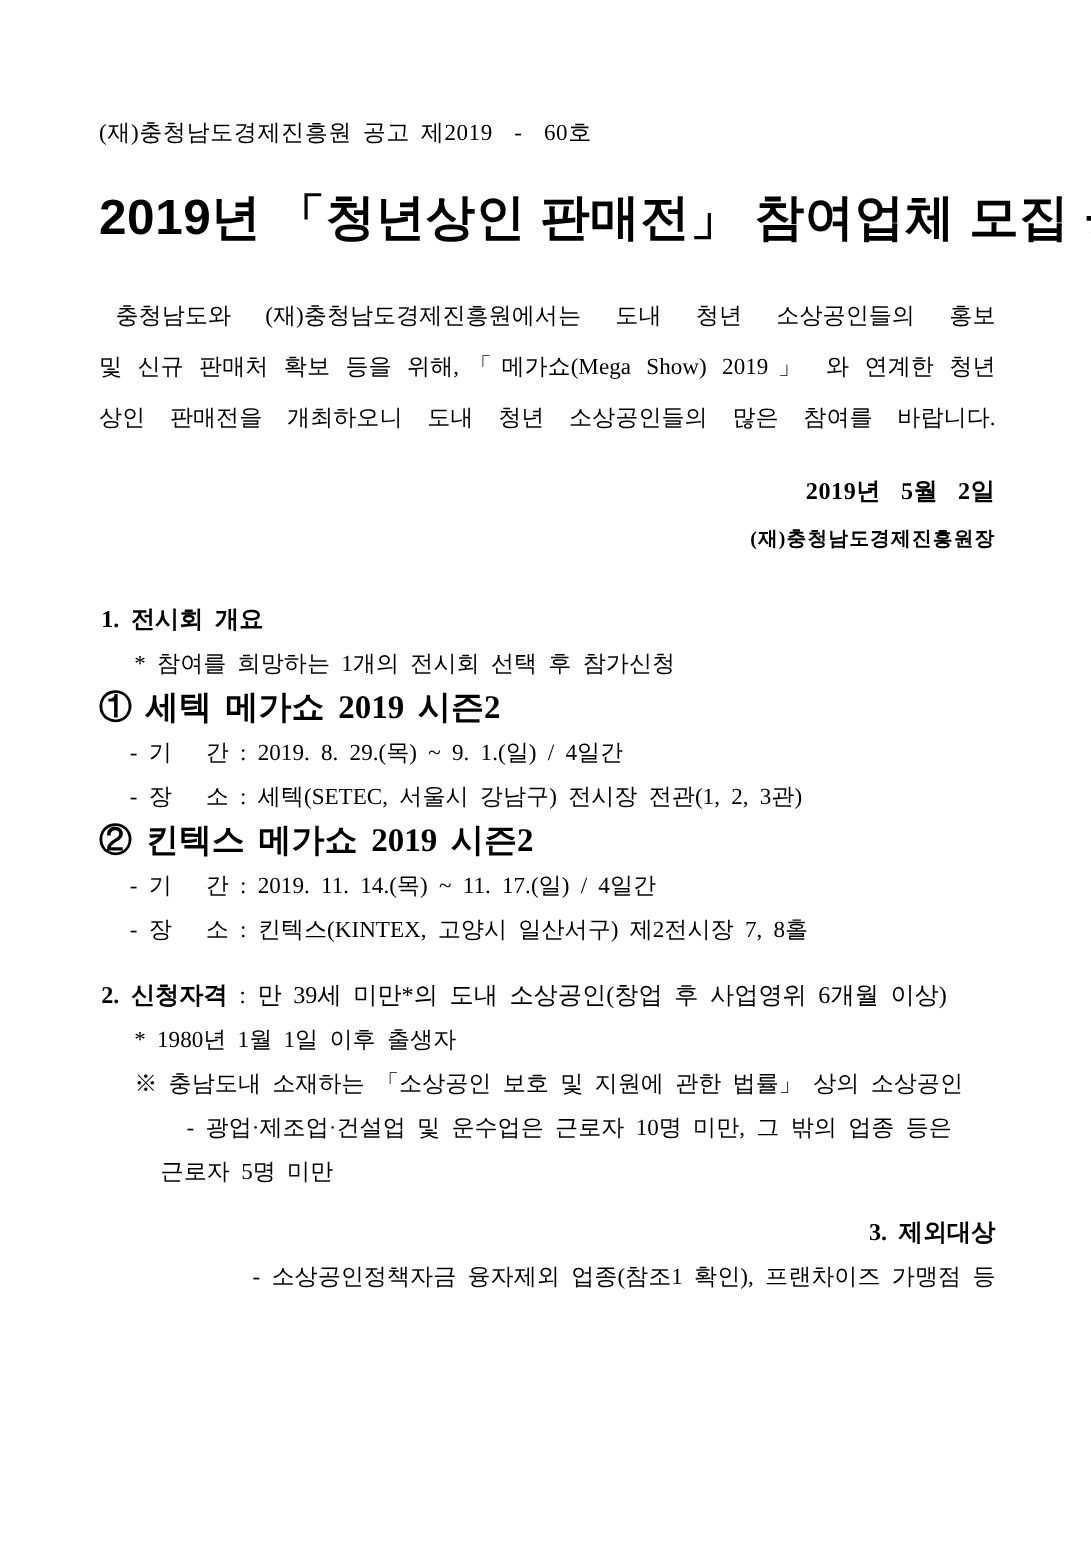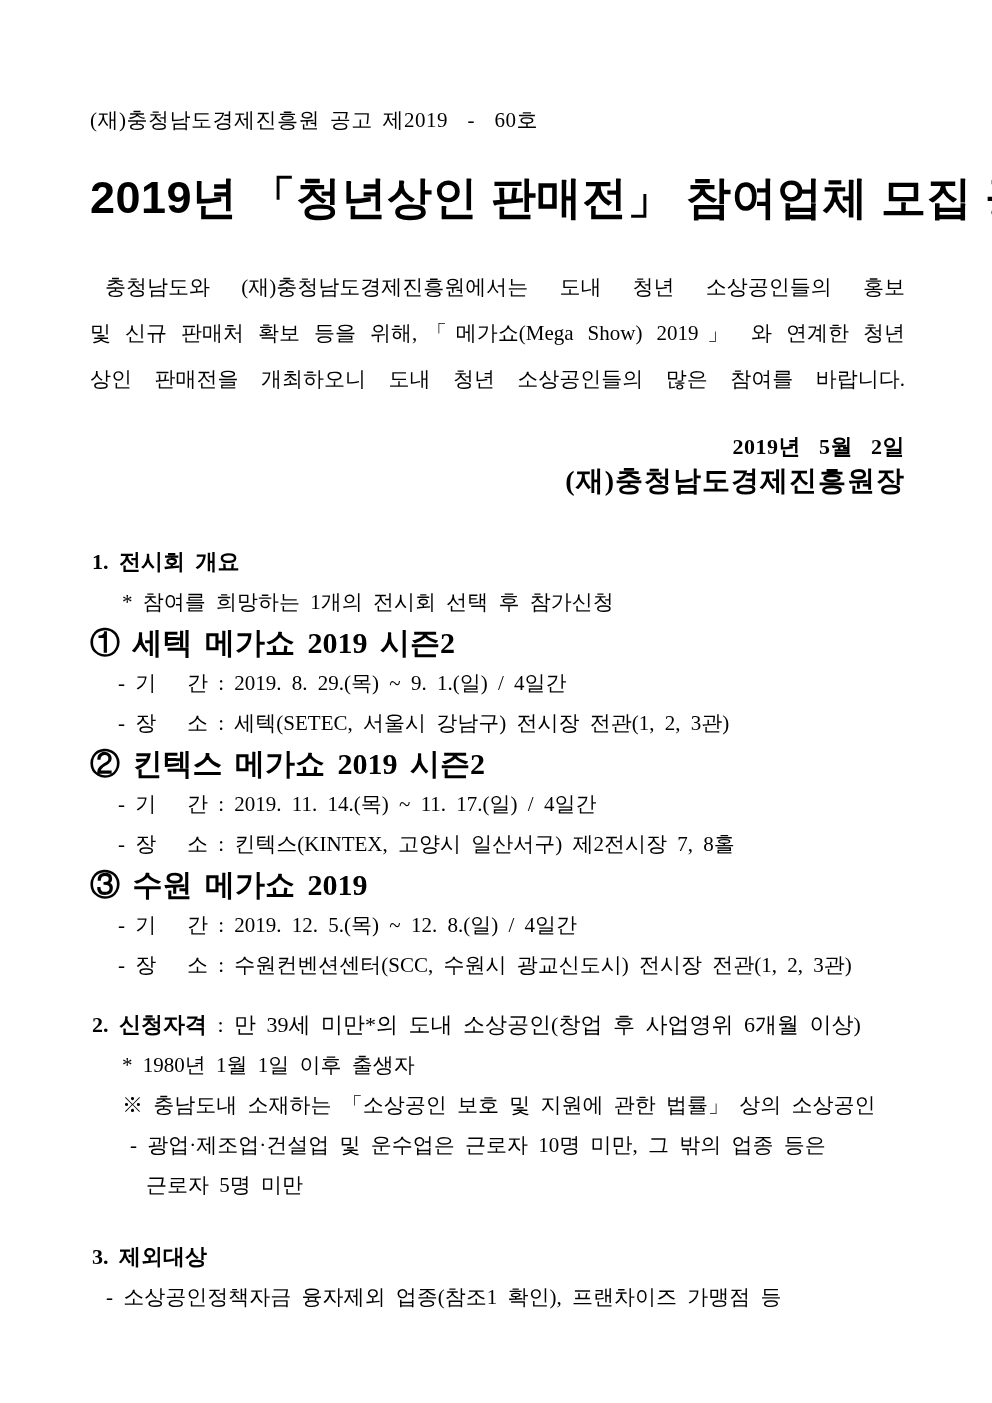--- a/index.html
+++ b/index.html
@@ -49,45 +49,46 @@
     margin-top: 30px;
     text-align: right;
     font-weight: bold;
   }
   .issue-date {
     font-size: 22px;
     white-space: pre;
     letter-spacing: 0.5px;
   }
   .issuer {
-    font-size: 28px;
+    margin-top: 15px;
+    font-size: 18px;
     white-space: pre;
     letter-spacing: 1px;
   }
 
   .body-text { font-size: 21px; }
   .row { line-height: 40px; white-space: pre; word-spacing: 5px; }
 
   .sec-heading {
     font-weight: bold;
     font-size: 22px;
     margin-left: 2px;
   }
   .sec1 { margin-top: 42px; }
   .note-star   { margin-left: 32px; }
   .expo-name   { margin-left: 0px; font-weight: bold; font-size: 30px; line-height: 41px; }
   .expo-detail { margin-left: 28px; }
 
   .sec2 { margin-top: 20px; }
   .sec2-head .rest { font-weight: normal; }
   .note-law    { margin-left: 32px; }
-  .note-dash   { margin-left: 40px; }
+  .note-dash   { margin-left: 40px; text-align: center; }
   .note-cont   { margin-left: 56px; }
 
-  .sec3 { margin-top: 32px; }
+  .sec3 { margin-top: 15px; text-align: right; }
   .sec3-item { margin-left: 16px; }
 </style>
 </head>
 <body>
 
 <div class="page">
 
   <div class="doc-number line">(재)충청남도경제진흥원 공고 제2019  -  60호</div>
 
   <h1 class="title">2019년 「청년상인 판매전」 참여업체 모집 공고</h1>
@@ -114,25 +115,20 @@
         <div class="row expo-detail">- 기   간 : 2019. 8. 29.(목) ~ 9. 1.(일) / 4일간</div>
         <div class="row expo-detail">- 장   소 : 세텍(SETEC, 서울시 강남구) 전시장 전관(1, 2, 3관)</div>
       </div>
 
       <div>
         <div class="row expo-name">② 킨텍스 메가쇼 2019 시즌2</div>
         <div class="row expo-detail">- 기   간 : 2019. 11. 14.(목) ~ 11. 17.(일) / 4일간</div>
         <div class="row expo-detail">- 장   소 : 킨텍스(KINTEX, 고양시 일산서구) 제2전시장 7, 8홀</div>
       </div>
 
-      <div>
-        <div class="row expo-name">③ 수원 메가쇼 2019</div>
-        <div class="row expo-detail">- 기   간 : 2019. 12. 5.(목) ~ 12. 8.(일) / 4일간</div>
-        <div class="row expo-detail">- 장   소 : 수원컨벤션센터(SCC, 수원시 광교신도시) 전시장 전관(1, 2, 3관)</div>
-      </div>
     </div>
 
     <div class="sec2">
       <div class="row sec-heading sec2-head"><span>2. 신청자격</span><span class="rest"> : 만 39세 미만*의 도내 소상공인(창업 후 사업영위 6개월 이상)</span></div>
       <div class="row note-star">* 1980년 1월 1일 이후 출생자</div>
       <div class="row note-law">※ 충남도내 소재하는 「소상공인 보호 및 지원에 관한 법률」 상의 소상공인</div>
       <div class="row note-dash">- 광업·제조업·건설업 및 운수업은 근로자 10명 미만, 그 밖의 업종 등은</div>
       <div class="row note-cont">근로자 5명 미만</div>
     </div>
 

